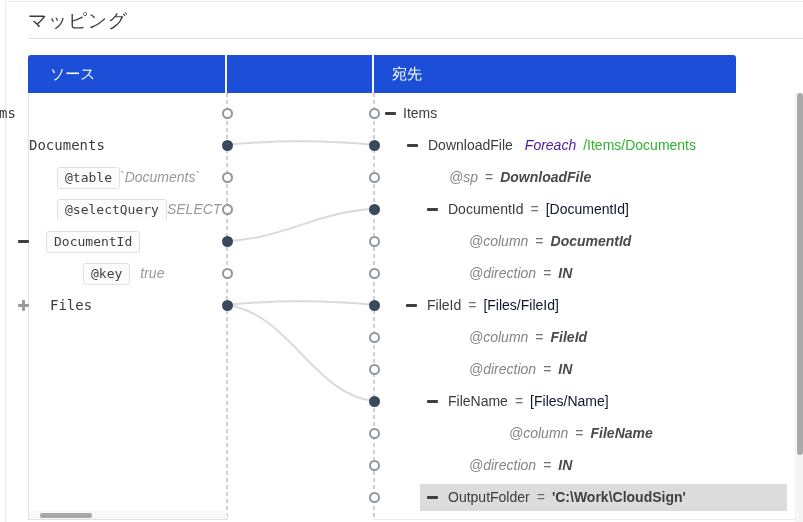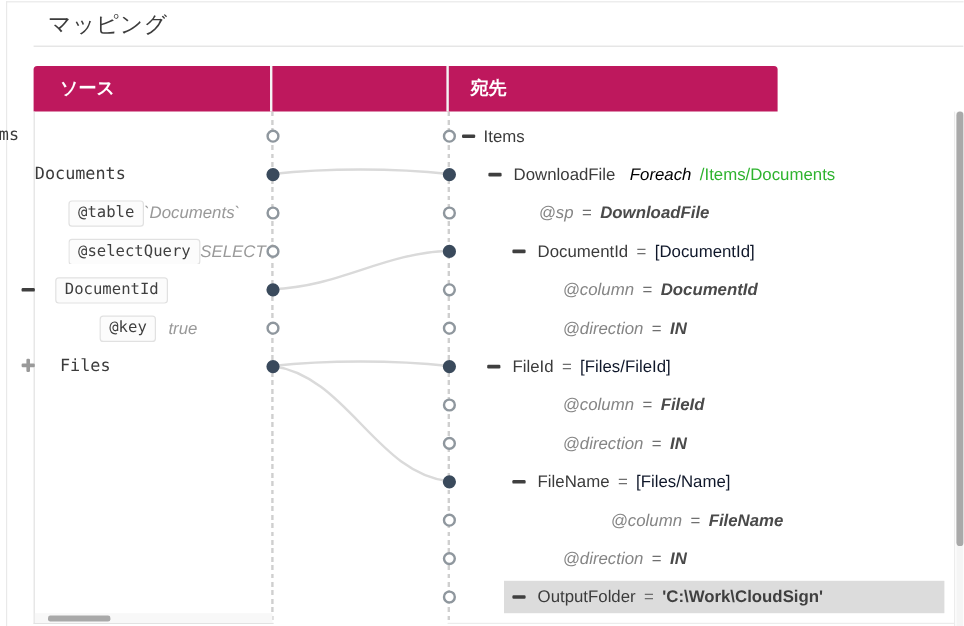--- a/index.html
+++ b/index.html
@@ -6,26 +6,26 @@
   body{
     position:relative; width:803px; height:522px; overflow:hidden;
     background:#ffffff; font-family:"Liberation Sans",sans-serif;
     -webkit-font-smoothing:antialiased;
   }
   .abs{position:absolute;}
   
   #card-border{left:5px; top:1px; width:900px; height:600px;
     border-left:1px solid #e9e9e9; border-top:1px solid #e9e9e9;}
   
-  #page-title{left:40px; top:8px; font-size:19px; color:#3c3c3c; letter-spacing:.5px;}
+  #page-title{left:28px; top:8px; font-size:19px; color:#3c3c3c; letter-spacing:.5px;}
   #title-rule{left:28px; top:38px; width:775px; height:1px; background:#e0e0e0;}
 
   
-  #panel-header{left:28px; top:55px; width:620px; height:38px;
-    background:#be185d; border-radius:3px 3px 0 0;font-weight:bold;}
+  #panel-header{left:28px; top:55px; width:708px; height:38px;
+    background:#1d4ed8; border-radius:3px 3px 0 0;}
   .hdr-label{position:absolute; top:0; line-height:38px; color:#ffffff; font-size:15px;}
   #src-hdr-label{left:22px;}
   #dst-hdr-label{left:364px;text-align:center;}
   .hdr-sep{position:absolute; top:0; width:2px; height:38px; background:#f4f4f4;}
 
   
   #left-panel-border-l{left:28px; top:93px; width:1px; height:427px; background:#e2e2e2;}
   #left-panel-border-b{left:28px; top:519px; width:200px; height:1px; background:#e2e2e2;}
   #right-panel-border-b{left:373px; top:519px; width:422px; height:1px; background:#ececec;}
   #right-panel-border-r{left:795px; top:93px; width:1px; height:429px; background:#ececec;}
@@ -55,21 +55,21 @@
     background:#3f3f3f; border-radius:1px; margin-top:-2px;}
   .toggle-plus{display:inline-block; vertical-align:middle; position:relative; width:11px; height:11px; margin-top:-2px;}
   .toggle-plus::before{content:""; position:absolute; left:0; top:4px; width:11px; height:3px; background:#9a9a9a; border-radius:1px;}
   .toggle-plus::after{content:""; position:absolute; left:4px; top:0; width:3px; height:11px; background:#9a9a9a; border-radius:1px;}
   .dname{margin-left:10px;}
   .attr{font-style:italic; color:#858585;}
   .eq{color:#6f6f6f; margin:0 7px;}
   .bval{font-weight:bold; font-style:italic; color:#4a4a4a;}
   .bval-plain{font-weight:bold; color:#3f3f3f;}
   .green{color:#0f172a;}
-  .foreach{font-style:italic; color:#000000; margin-left:12px;}
+  .foreach{font-style:italic; color:#4c1d95; margin-left:12px;}
   .gpath{color:#2fb32f; margin-left:7px;}
   #row-highlight{left:420px; top:484px; width:367px; height:27px; background:#dcdcdc;}
 
   
   #h-scroll-track{left:29px; top:511px; width:198px; height:8px; background:#f8f8f8;}
   #h-scroll-thumb{left:40px; top:513px; width:52px; height:5px; background:#a9a9a9; border-radius:2px;}
   #v-scroll-track{left:797px; top:93px; width:6px; height:429px; background:#f5f5f5;}
   #v-scroll-thumb{left:797px; top:93px; width:6px; height:362px; background:#a9a9a9; border-radius:3px;}
 </style>
 </head>

